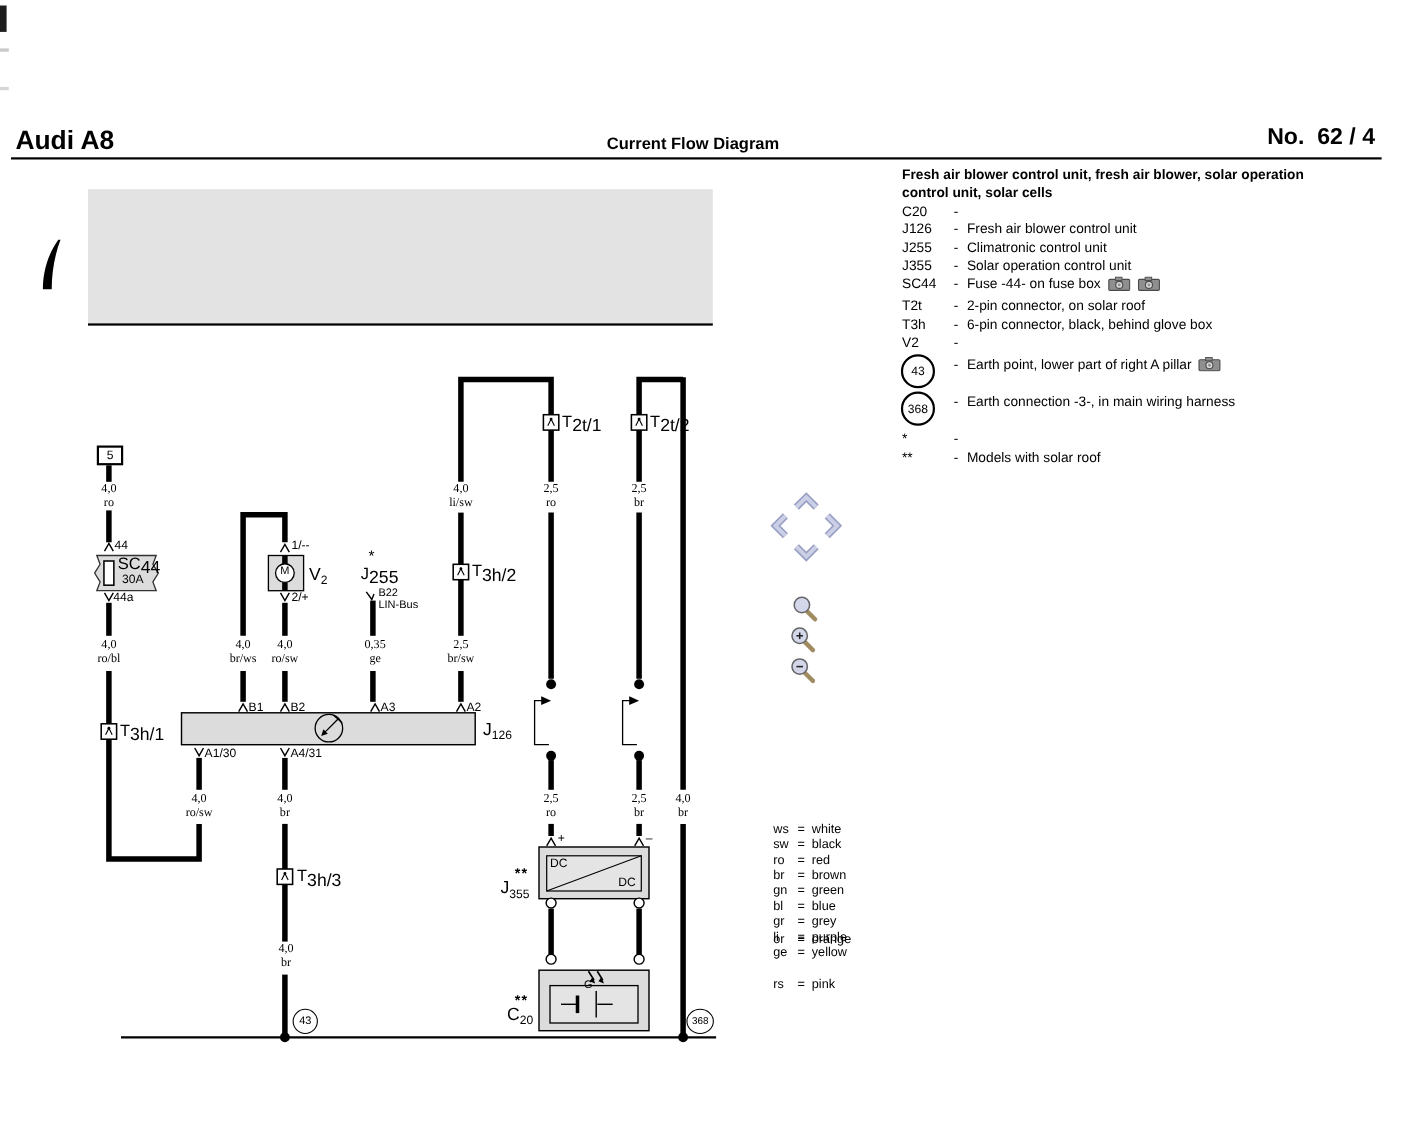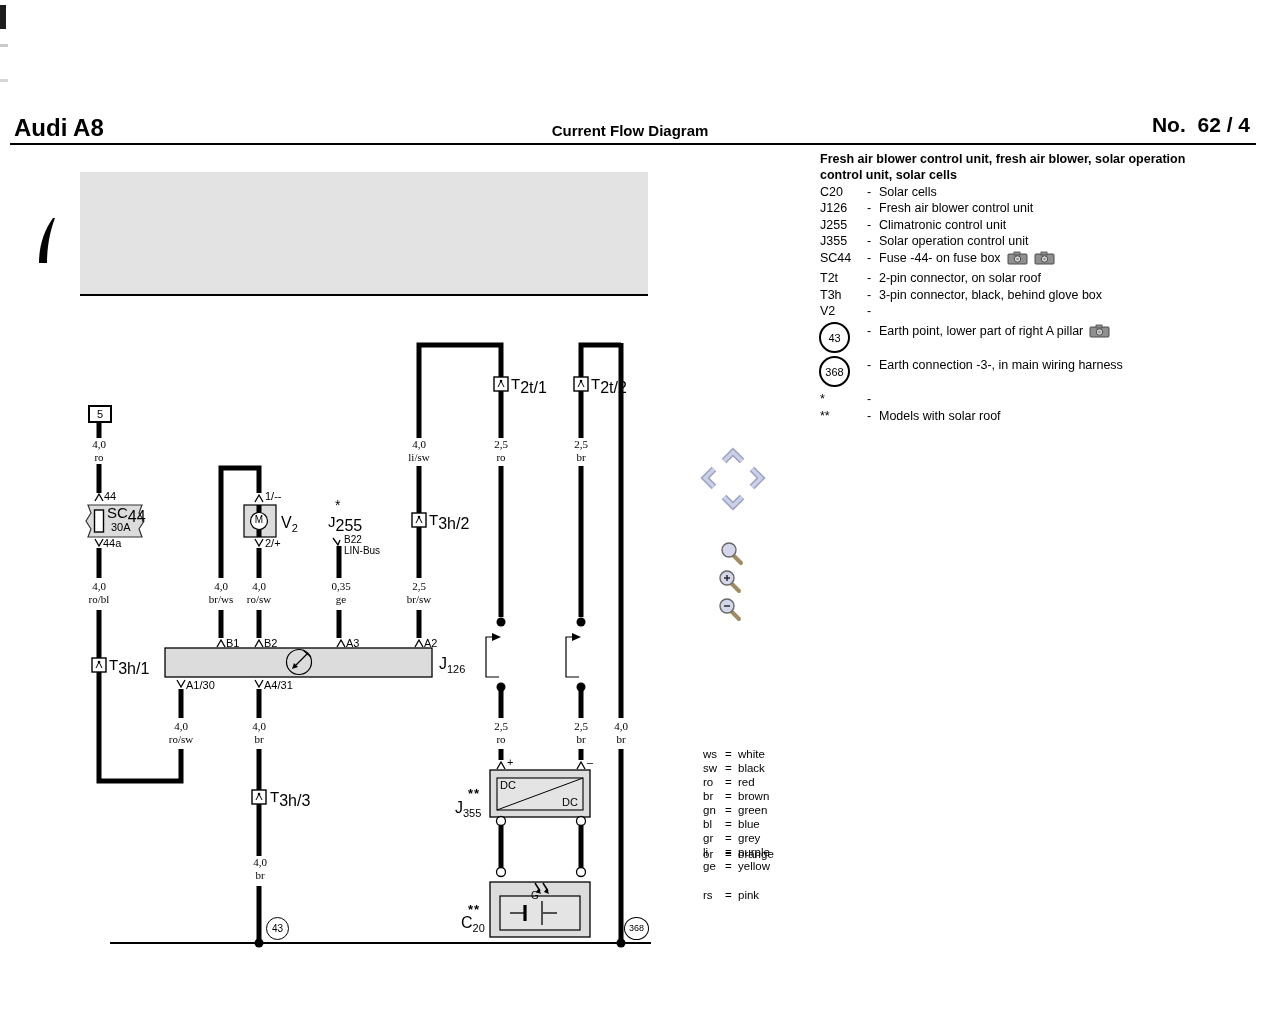--- a/index.html
+++ b/index.html
@@ -348,21 +348,20 @@
   <div class="dcirc" style="left:624px;top:917px;width:23px;height:21px;font-size:9px;line-height:21px">368</div>
 </div>
 
 <div>
   <div class="ltitle" style="top:152px">Fresh air blower control unit, fresh air blower, solar operation</div>
   <div class="ltitle" style="top:168px">control unit, solar cells</div>
 
   <div class="lrow" style="top:185px">
     <span class="lcode">C20</span>
       <span class="ldash">-</span>
-      <span class="ldesc">Solar cells</span>
   </div>
   <div class="lrow" style="top:201px">
     <span class="lcode">J126</span>
       <span class="ldash">-</span>
       <span class="ldesc">Fresh air blower control unit</span>
   </div>
   <div class="lrow" style="top:218px">
     <span class="lcode">J255</span>
       <span class="ldash">-</span>
       <span class="ldesc">Climatronic control unit</span>
@@ -388,21 +387,21 @@
         </svg></span>
   </div>
   <div class="lrow" style="top:271px">
     <span class="lcode">T2t</span>
       <span class="ldash">-</span>
       <span class="ldesc">2-pin connector, on solar roof</span>
   </div>
   <div class="lrow" style="top:288px">
     <span class="lcode">T3h</span>
       <span class="ldash">-</span>
-      <span class="ldesc">3-pin connector, black, behind glove box</span>
+      <span class="ldesc">6-pin connector, black, behind glove box</span>
   </div>
   <div class="lrow" style="top:304px">
     <span class="lcode">V2</span>
       <span class="ldash">-</span>
   </div>
 
   <div class="ecirc" style="left:819px;top:322px">43</div>
   <div class="lrow" style="top:324px;left:867px;width:408px">
     <span class="ldash">-</span>
     <span class="ldesc"><span>Earth point, lower part of right A pillar</span><svg class="cam" width="21" height="14" viewBox="0 0 21 14">

